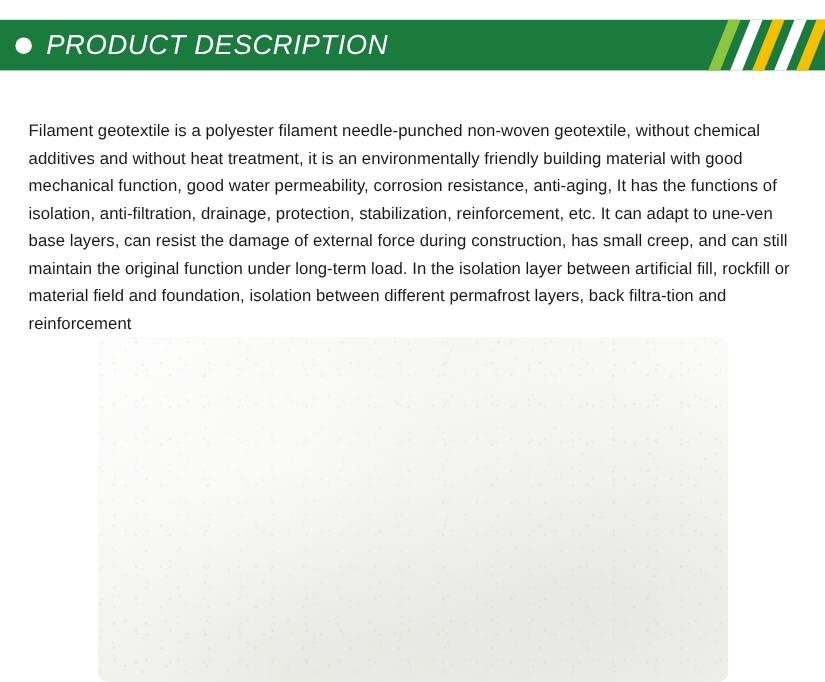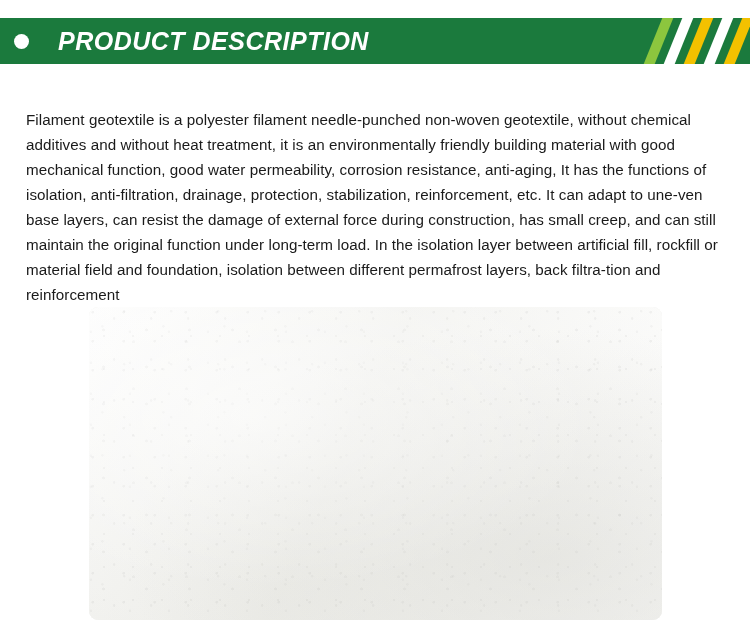--- a/index.html
+++ b/index.html
@@ -37,25 +37,24 @@
     height: 15px;
     border-radius: 50%;
     background: #ffffff;
     margin-left: 14px;
     margin-right: 13px;
     flex: 0 0 auto;
   }
   .header-title {
     color: #ffffff;
     font-size: 25px;
-    font-weight: bold;
+    font-weight: normal;
     font-style: italic;
     letter-spacing: 0.5px;
     white-space: nowrap;
-    margin-left: 16px;
   }
   .header-stripes {
     position: absolute;
     right: 0;
     top: 0;
     height: 46px;
     width: 110px;
   }
   .stripe {
     position: absolute;

